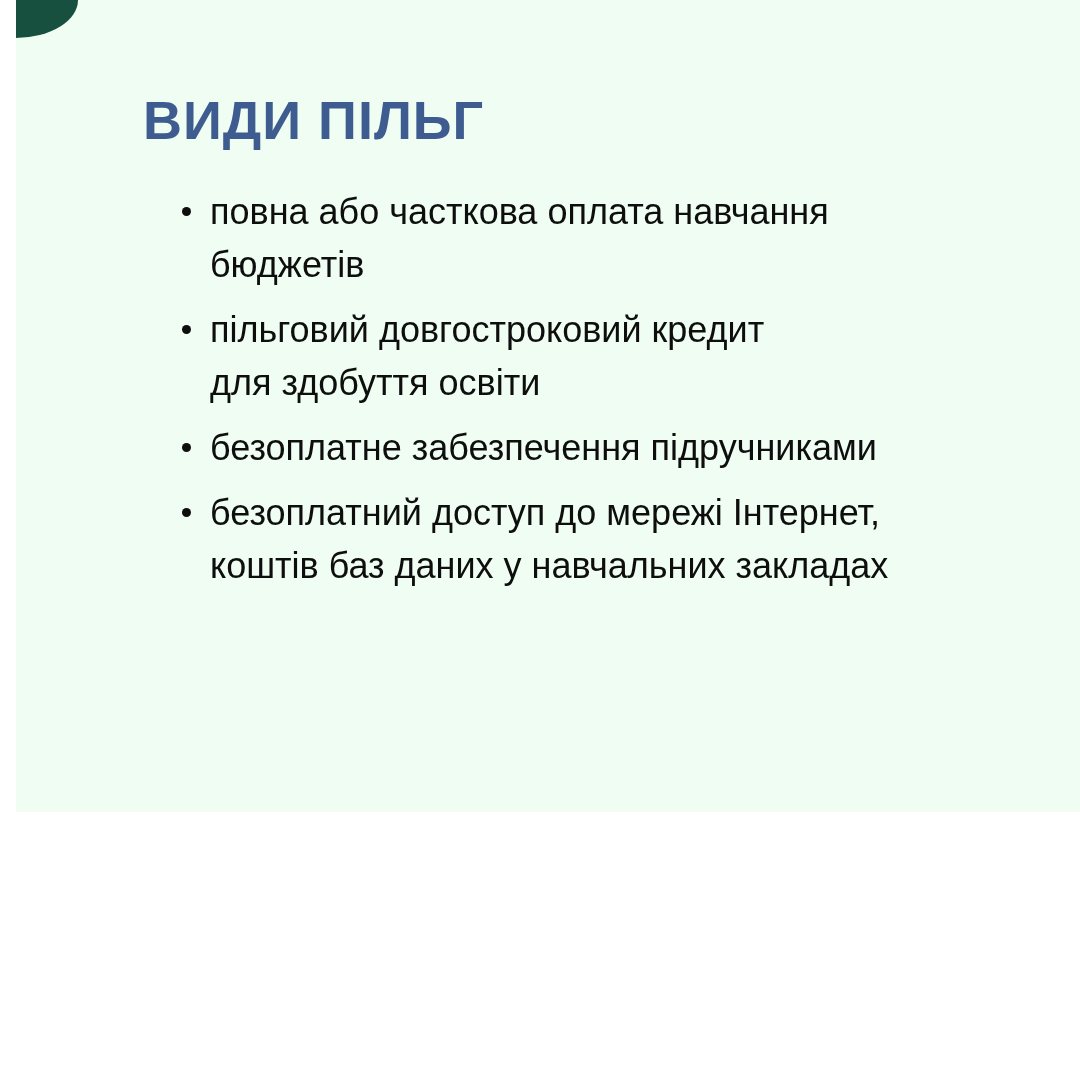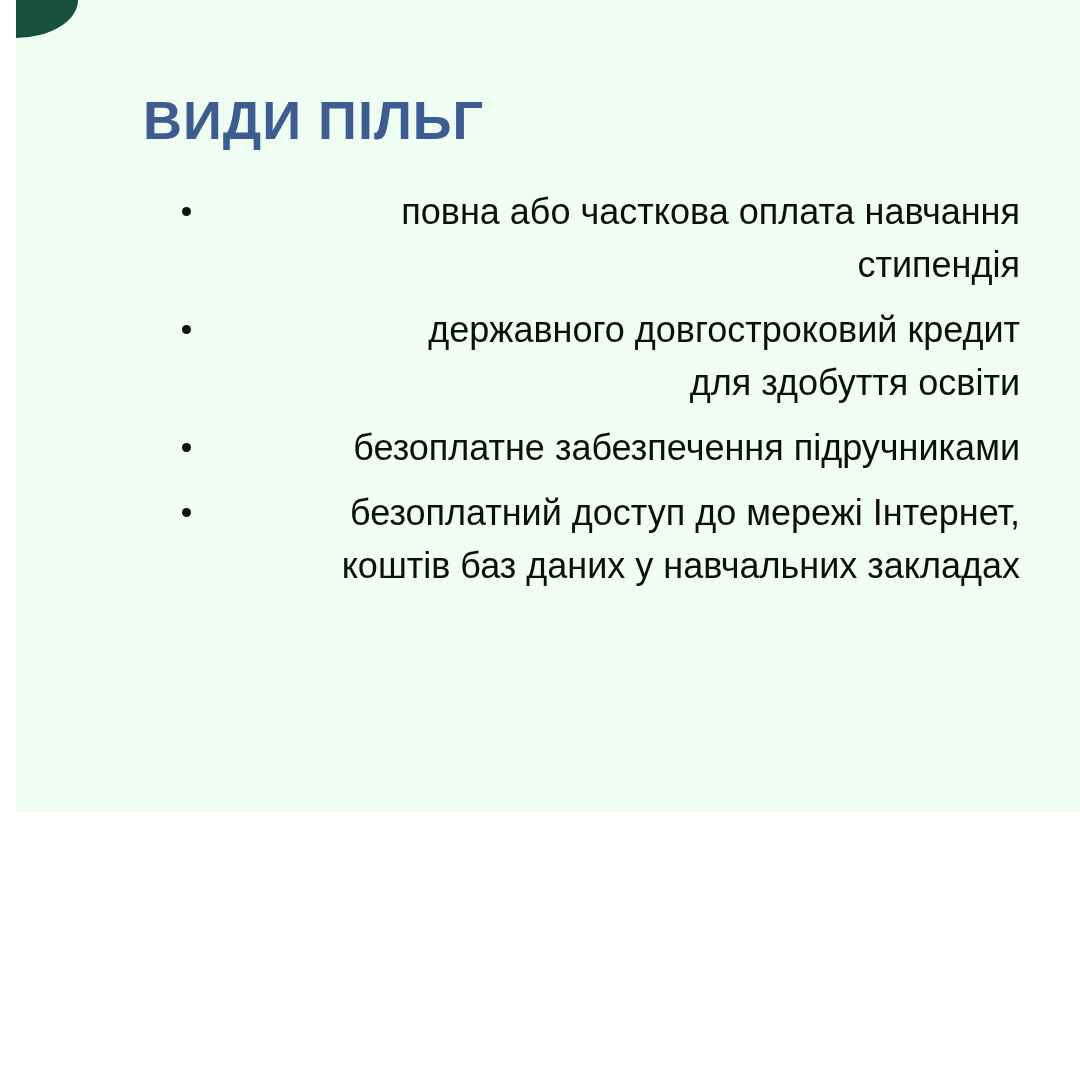--- a/index.html
+++ b/index.html
@@ -28,21 +28,20 @@
   .benefits{
     position:absolute;left:164px;top:185px;width:840px;
     margin:0;padding:0;list-style:none;
     color:var(--text,#0e0e0e);
     font-size:36px;line-height:53px;
   }
   .benefits li{
     position:relative;
     padding-left:30px;
     margin:0 0 12px 0;
-    text-align:right;
   }
   .benefits li::before{
     content:"";
     position:absolute;left:2px;top:22px;
     width:9px;height:9px;border-radius:50%;
     background:var(--text,#0e0e0e);
   }
   .benefits .line{display:block;}
 
   
@@ -82,24 +81,24 @@
 
   <svg class="corner" width="62" height="38" viewBox="0 0 62 38" aria-hidden="true">
     <path d="M0,0 H62 A62,38 0 0 1 0,38 Z"></path>
   </svg>
 
   <div class="title">ВИДИ ПІЛЬГ</div>
 
   <ul class="benefits">
     <li>
       <span class="line">повна або часткова оплата навчання</span>
-      <span class="line">стипендія</span>
+      <span class="line">бюджетів</span>
     </li>
     <li>
-      <span class="line">державного довгостроковий кредит</span>
+      <span class="line">пільговий довгостроковий кредит</span>
       <span class="line">для здобуття освіти</span>
     </li>
     <li>
       <span class="line">безоплатне забезпечення підручниками</span>
     </li>
     <li>
       <span class="line">безоплатний доступ до мережі Інтернет,</span>
       <span class="line">коштів баз даних у навчальних закладах</span>
     </li>
   </ul>

